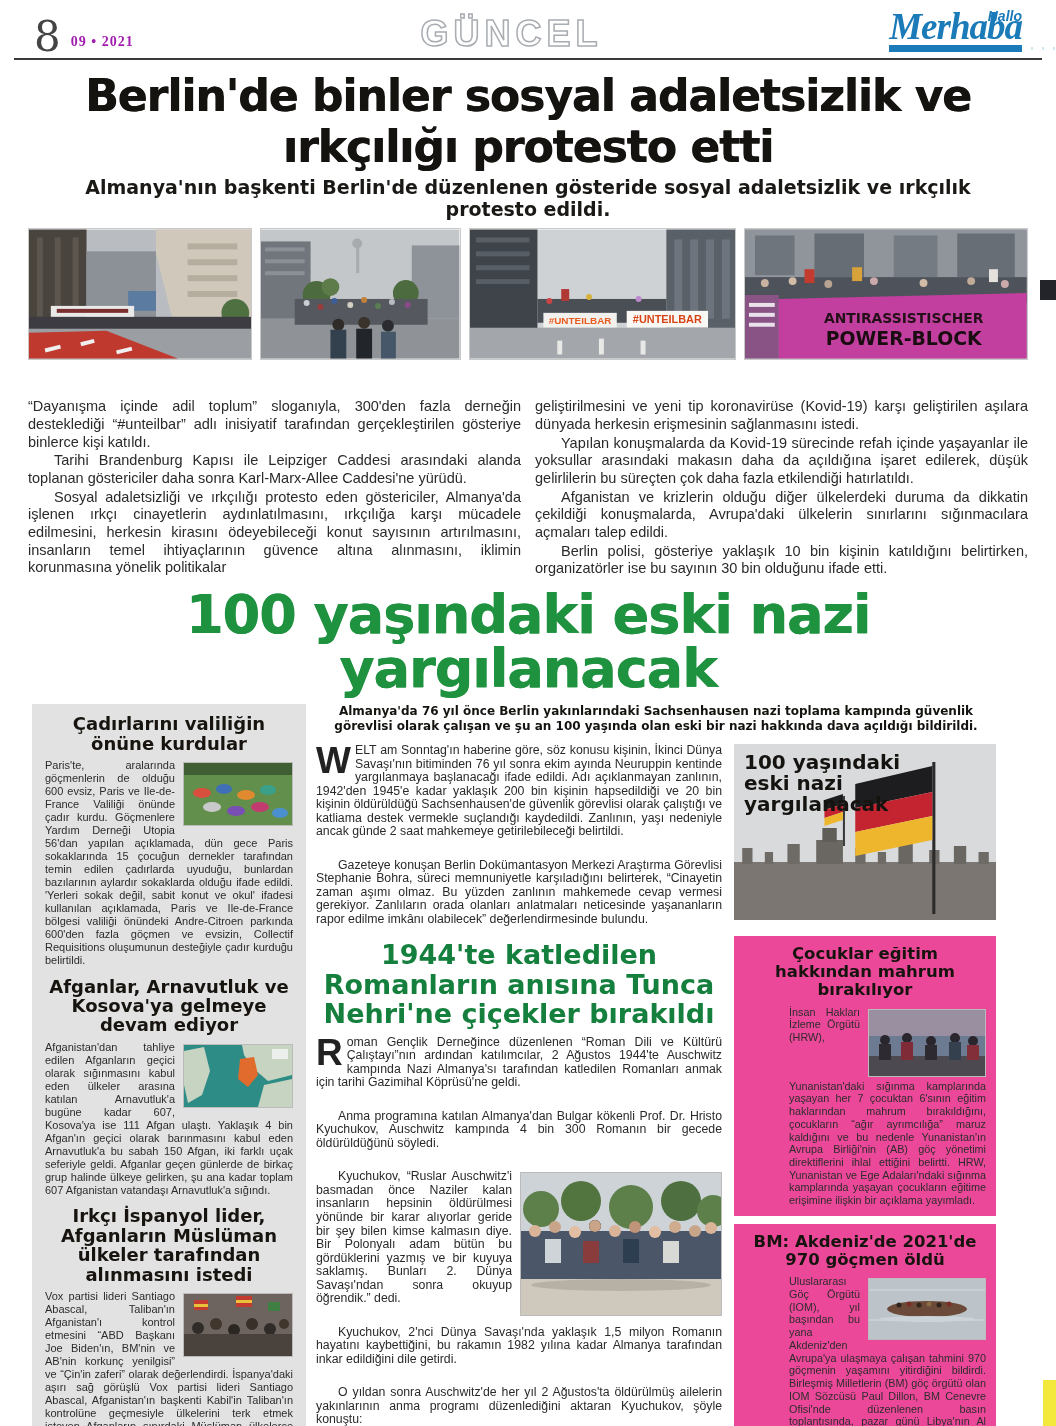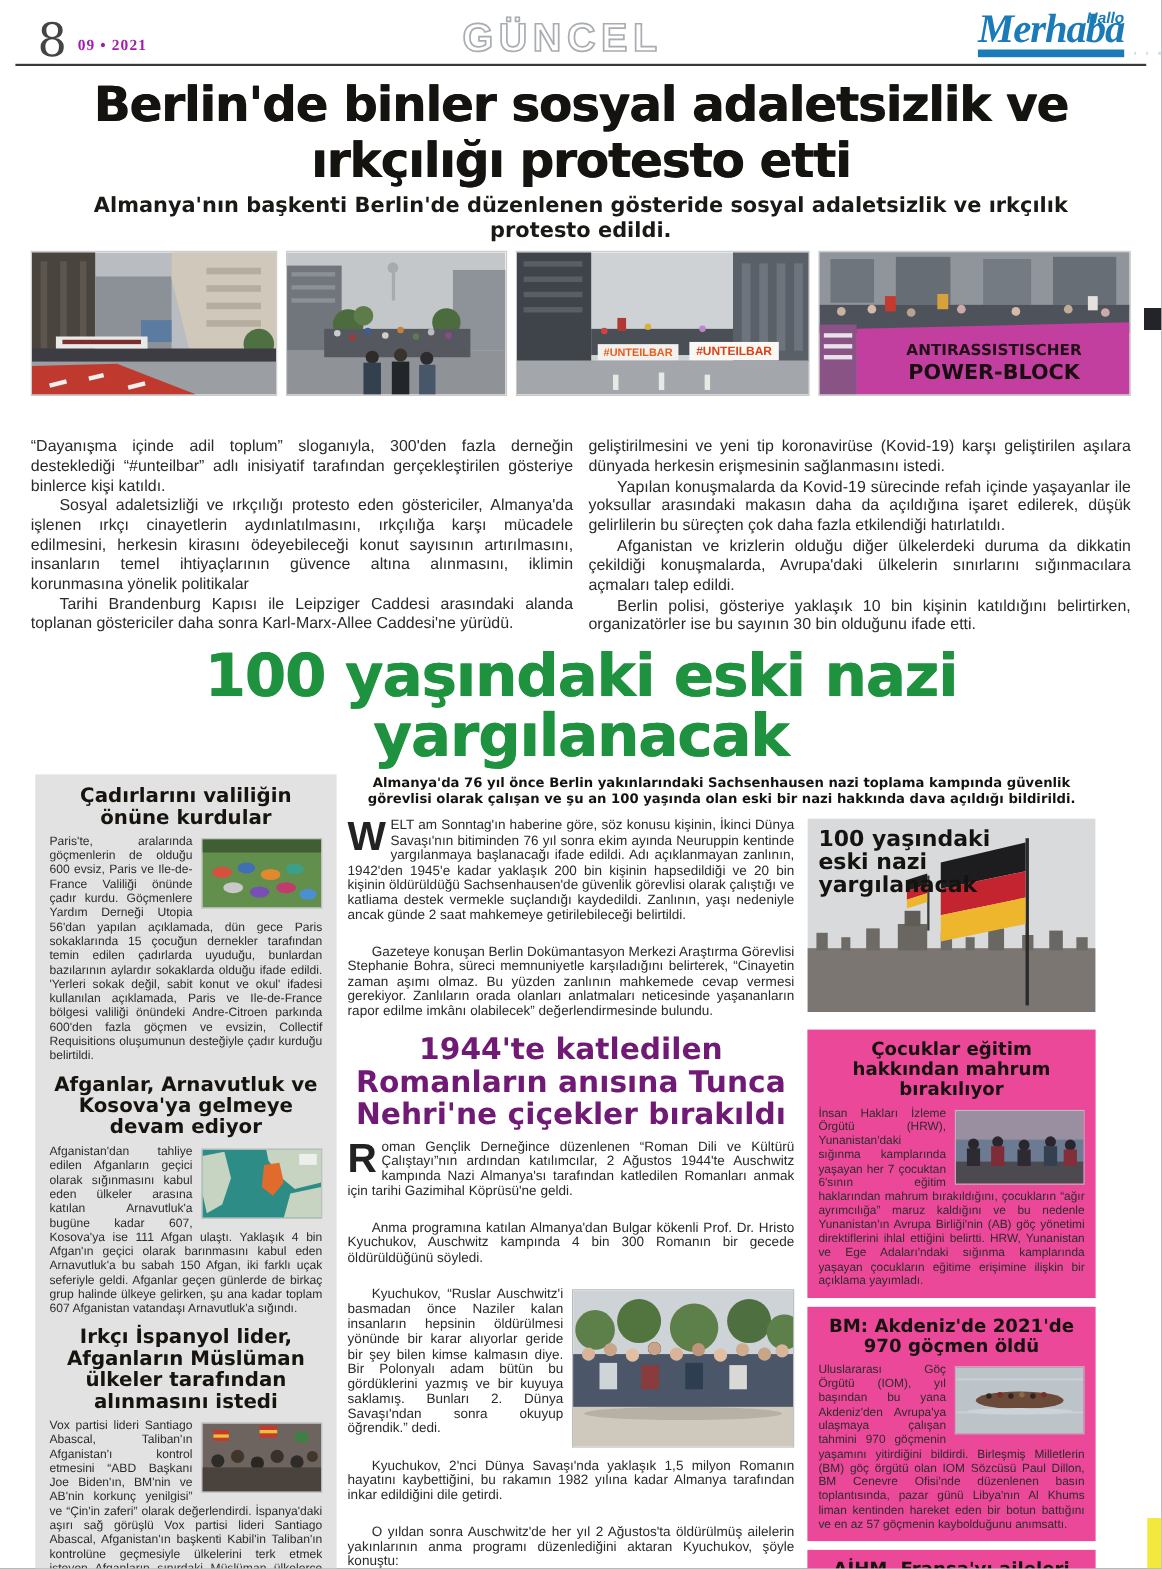--- a/index.html
+++ b/index.html
@@ -48,33 +48,33 @@
   .right-area{flex:1;min-width:0;}
   .nazi-deck{font-size:12px;font-weight:bold;text-align:center;margin:0 4px 10px;color:#15130f;
              line-height:1.25;font-family:"DejaVu Sans",sans-serif;}
   .inner{display:flex;gap:12px;align-items:flex-start;}
   .mid-col{width:406px;flex:0 0 406px;}
   .right-col{flex:1;min-width:0;}
   .nazi-body p, .roman-body p{margin:0;font-size:12.3px;line-height:1.1;text-align:justify;color:#2a2a2a;}
   .nazi-body p + p, .roman-body p + p{text-indent:22px;margin-top:20px;}
   .dropcap{float:left;font-size:37px;line-height:.82;font-weight:bold;padding:2px 4px 0 0;color:#222;}
   .roman-headline{font-size:27px;font-weight:bold;text-align:center;line-height:1.08;margin:14px 0 8px;
-                  color:#701a75;font-family:"DejaVu Sans",sans-serif;}
+                  color:#15803d;font-family:"DejaVu Sans",sans-serif;}
   .roman-deck{font-size:17.5px;font-weight:bold;text-align:center;line-height:1.2;margin:0 6px 10px;
               color:#15130f;font-family:"DejaVu Sans",sans-serif;}
   .float-photo{float:right;margin:3px 0 3px 8px;border:1px solid #bbb;display:block;}
   
   .flag-photo-wrap{position:relative;width:100%;height:184px;margin-bottom:8px;}
   .flag-photo-wrap svg{display:block;width:100%;height:176px;}
   .flag-overlay{position:absolute;top:8px;left:10px;font-size:20px;font-weight:bold;line-height:1.05;
                 color:#15130f;font-family:"DejaVu Sans",sans-serif;}
   .rbox{background:#ec4899;padding:7px 10px 9px;margin-bottom:8px;overflow:hidden;}
   .rbox h3{font-size:16.5px;line-height:1.1;font-weight:bold;text-align:center;margin:2px 0 6px;
            color:#17140f;font-family:"DejaVu Sans",sans-serif;}
-  .rbox .small-body{font-size:10.8px;line-height:1.18;}
+  .rbox .small-body{font-size:10.8px;line-height:1.18;margin-left:45px;}
   
   .artifact-dark{position:absolute;right:0;top:280px;width:16px;height:20px;background:#23242a;}
   .artifact-yellow{position:absolute;right:0;bottom:0;width:13px;height:46px;background:#f3e93c;}
   .clearfix::after{content:"";display:block;clear:both;}
 </style>
 </head>
 <body>
 
 <div class="page">
 
@@ -203,22 +203,22 @@
         <rect x="4" y="94" width="26" height="4" fill="#e9e2ea"></rect>
       <polygon points="34,70 284,64 284,130 34,130" fill="#c23f9f"></polygon>
       <text x="160" y="94" text-anchor="middle" font-family="DejaVu Sans, sans-serif" font-size="14" font-weight="bold" fill="#231018">ANTIRASSISTISCHER</text>
       <text x="160" y="116" text-anchor="middle" font-family="DejaVu Sans, sans-serif" font-size="19" font-weight="bold" fill="#1a0d12">POWER-BLOCK</text>
     </svg>
   </div>
 
   <div class="lead-body">
     <div class="lead-col">
       <p>“Dayanışma içinde adil toplum” sloganıyla, 300'den fazla derneğin desteklediği “#unteilbar” adlı inisiyatif tarafından gerçekleştirilen gösteriye binlerce kişi katıldı.</p>
+      <p>Tarihi Brandenburg Kapısı ile Leipziger Caddesi arasındaki alanda toplanan göstericiler daha sonra Karl-Marx-Allee Caddesi'ne yürüdü.</p>
       <p>Sosyal adaletsizliği ve ırkçılığı protesto eden göstericiler, Almanya'da işlenen ırkçı cinayetlerin aydınlatılmasını, ırkçılığa karşı mücadele edilmesini, herkesin kirasını ödeyebileceği konut sayısının artırılmasını, insanların temel ihtiyaçlarının güvence altına alınmasını, iklimin korunmasına yönelik politikalar</p>
-      <p>Tarihi Brandenburg Kapısı ile Leipziger Caddesi arasındaki alanda toplanan göstericiler daha sonra Karl-Marx-Allee Caddesi'ne yürüdü.</p>
     </div>
     <div class="lead-col">
       <p>geliştirilmesini ve yeni tip koronavirüse (Kovid-19) karşı geliştirilen aşılara dünyada herkesin erişmesinin sağlanmasını istedi.</p>
       <p>Yapılan konuşmalarda da Kovid-19 sürecinde refah içinde yaşayanlar ile yoksullar arasındaki makasın daha da açıldığına işaret edilerek, düşük gelirlilerin bu süreçten çok daha fazla etkilendiği hatırlatıldı.</p>
       <p>Afganistan ve krizlerin olduğu diğer ülkelerdeki duruma da dikkatin çekildiği konuşmalarda, Avrupa'daki ülkelerin sınırlarını sığınmacılara açmaları talep edildi.</p>
       <p>Berlin polisi, gösteriye yaklaşık 10 bin kişinin katıldığını belirtirken, organizatörler ise bu sayının 30 bin olduğunu ifade etti.</p>
     </div>
   </div>
 
   <h2 class="green-headline">100 yaşındaki eski nazi yargılanacak</h2>

